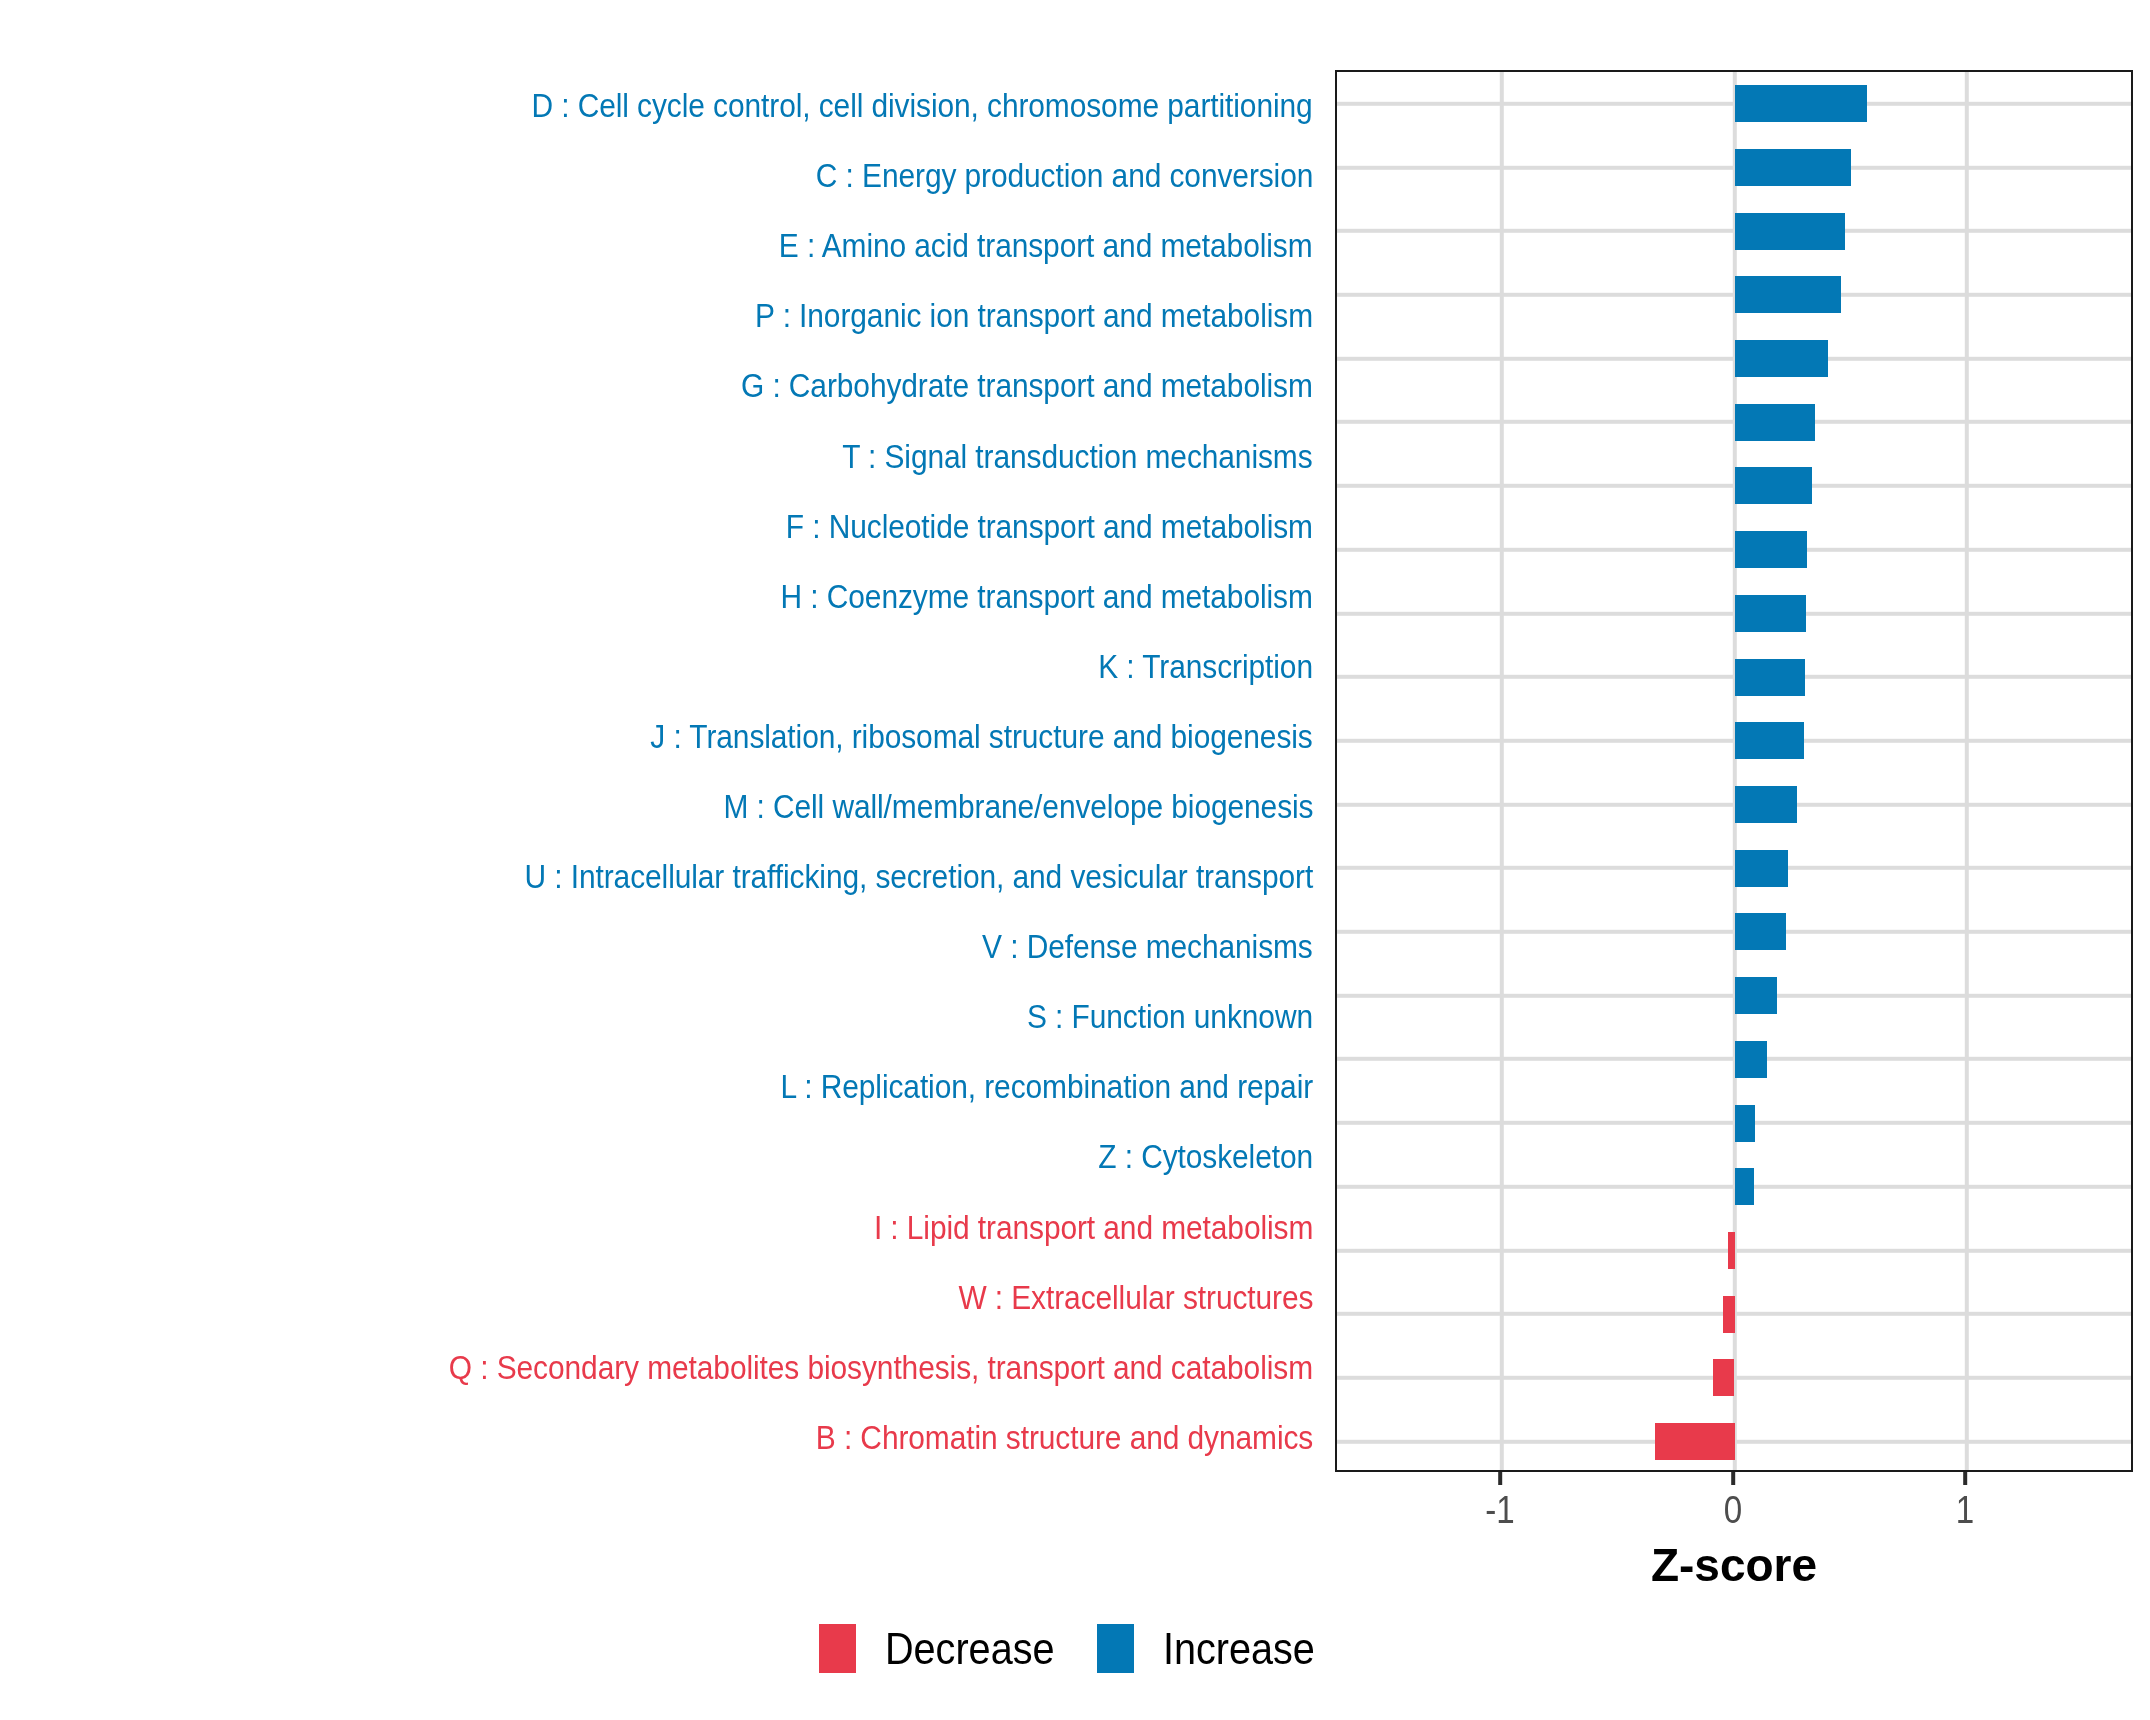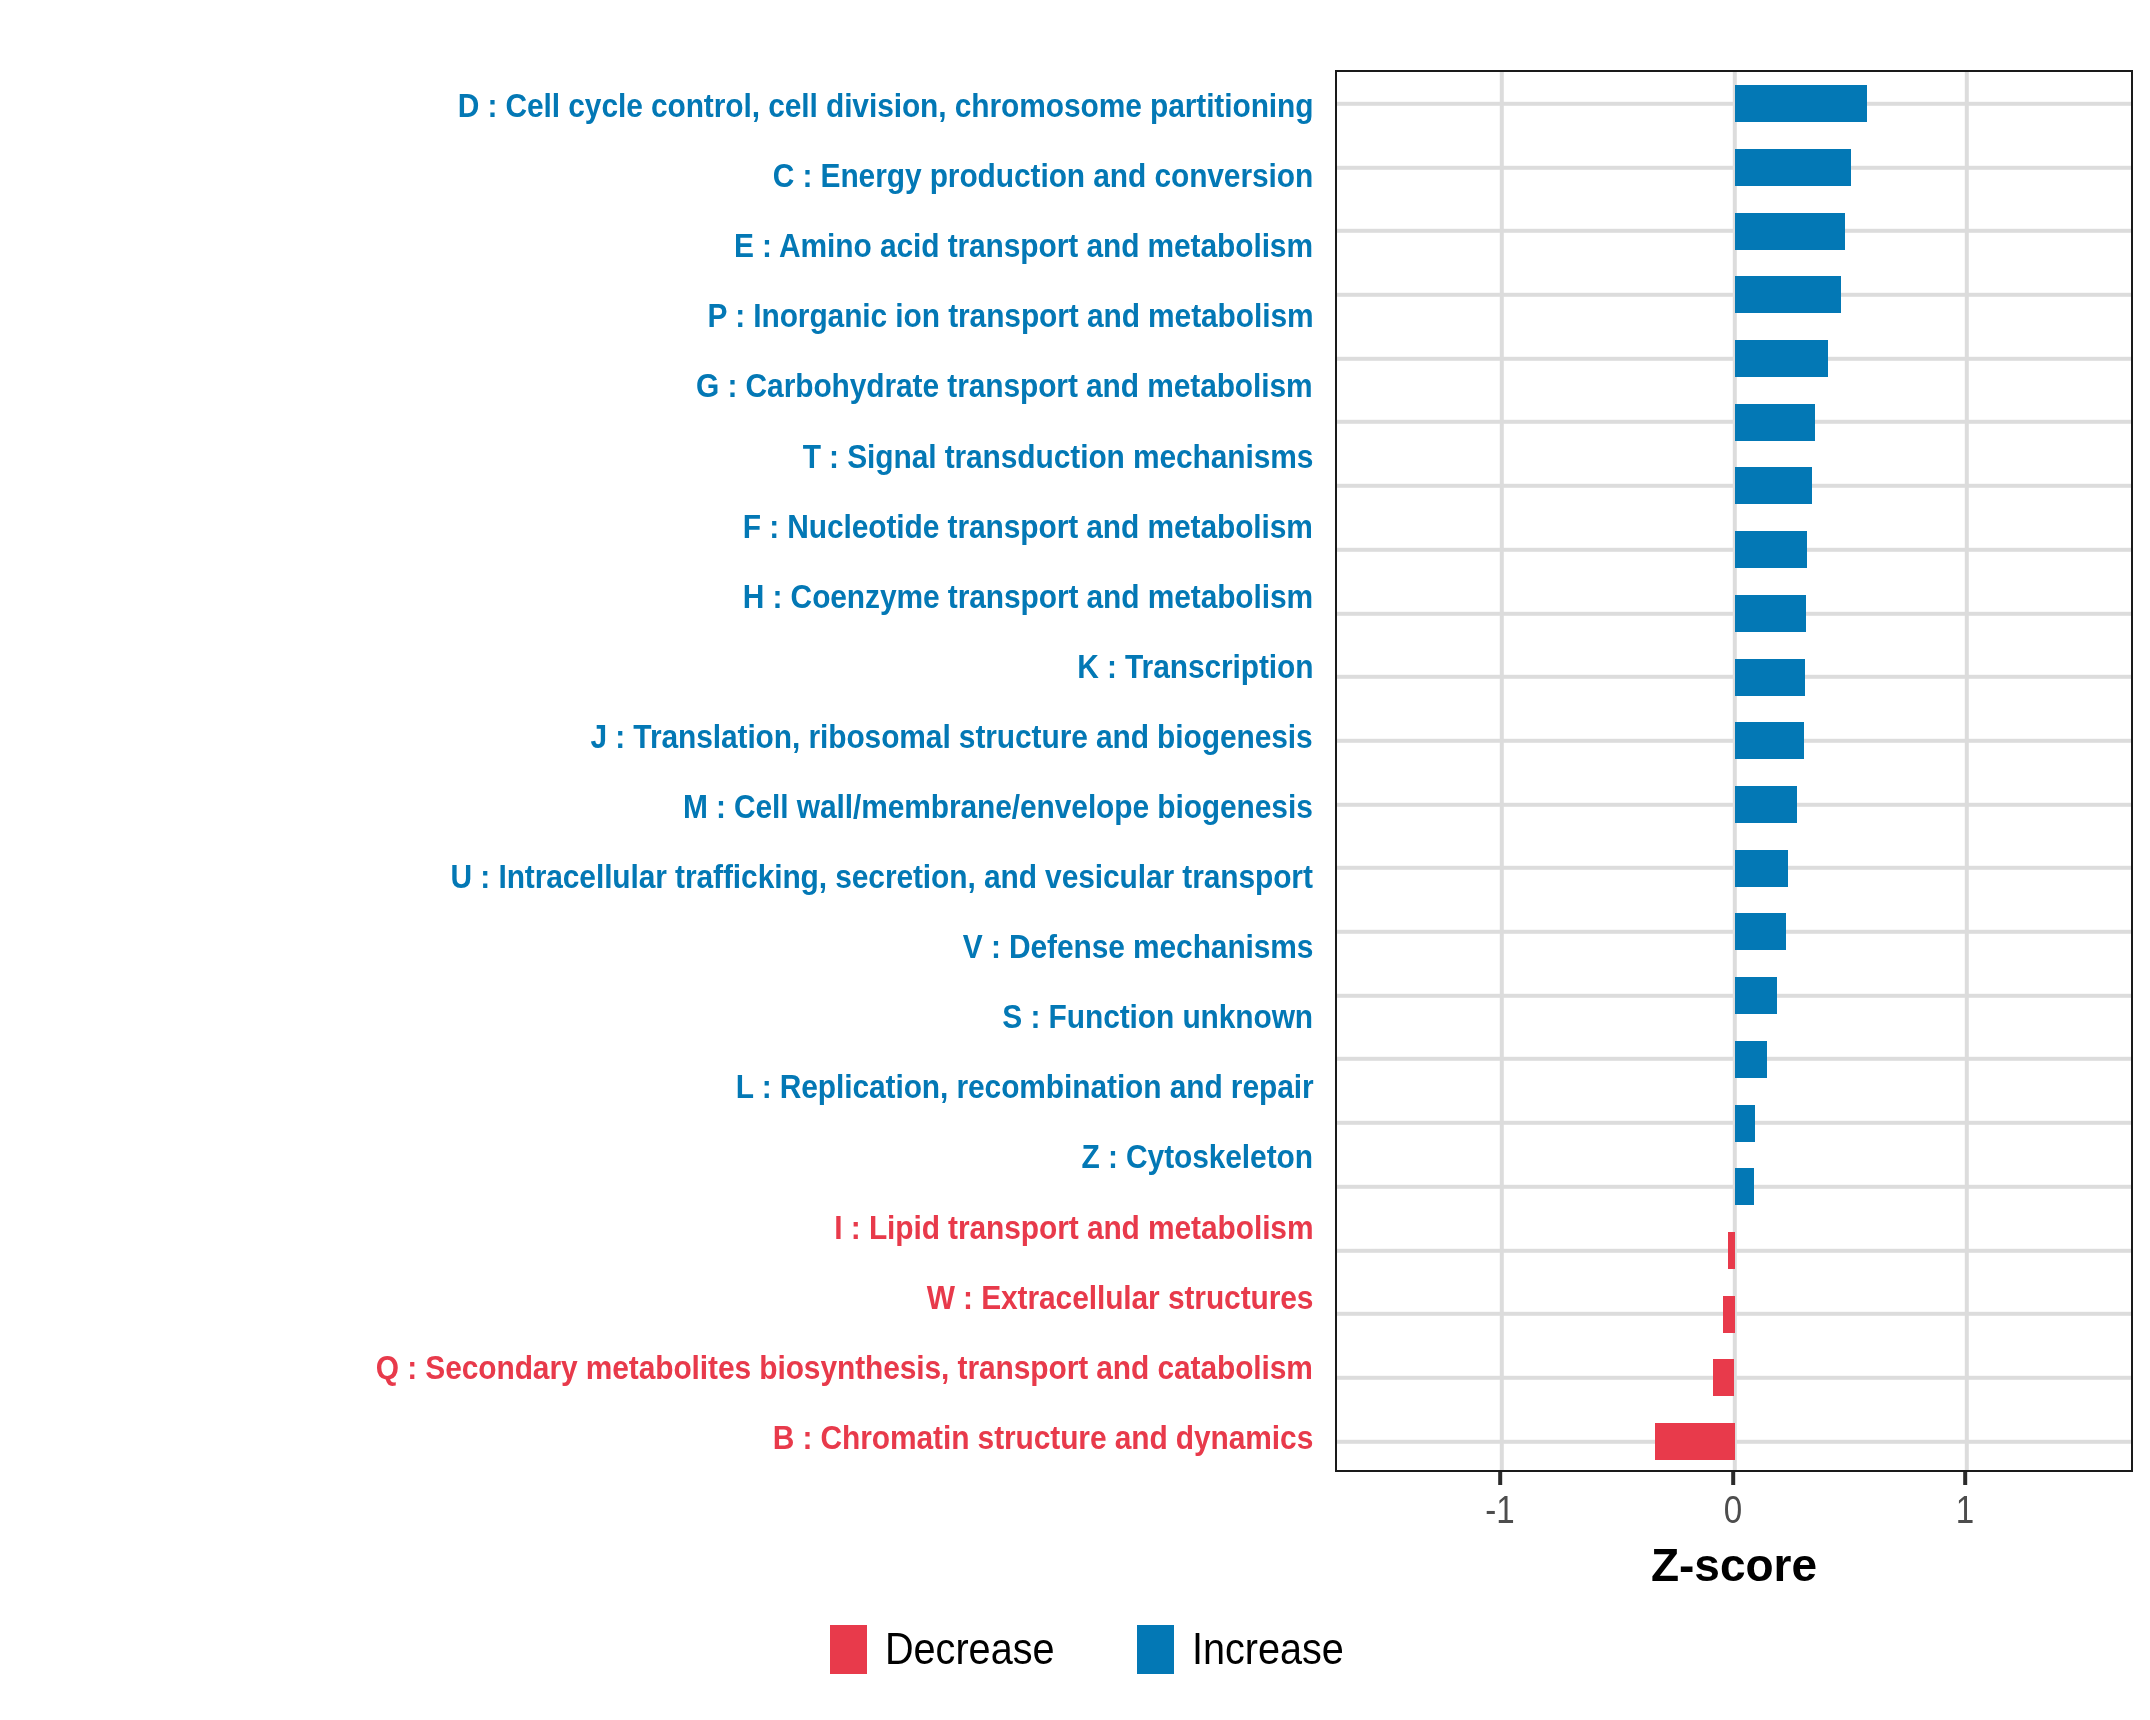--- a/index.html
+++ b/index.html
@@ -30,21 +30,20 @@
     display: flex;
     flex-direction: column;
   }
   .lbl-row {
     flex: 1 1 0;
     display: flex;
     align-items: center;
     justify-content: flex-end;
     padding-right: 13px;
     box-sizing: border-box;
-    font-weight: bold;
   }
   .lbl-text {
     font-family: "Liberation Sans Narrow", "Liberation Sans", sans-serif;
     font-size: 34px;
     line-height: 1;
     white-space: nowrap;
     transform: scaleX(0.88);
     transform-origin: right center;
     letter-spacing: -0.1px;
   }
@@ -129,23 +128,21 @@
     left: 0;
     top: 1624px;
     width: 2151px;
     display: flex;
     justify-content: center;
     align-items: center;
     gap: 24.4px;
   }
   .legend-item {
     display: flex;
-    align-items: center;
-    gap: 18px;
-    margin-left: 40px;
+    gap: 29px;
   }
   .legend-swatch {
     width: 37px;
     height: 49px;
   }
   .legend-label {
     font-family: "Liberation Sans Narrow", "Liberation Sans", sans-serif;
     font-size: 44px;
     color: #000000;
     white-space: nowrap;

